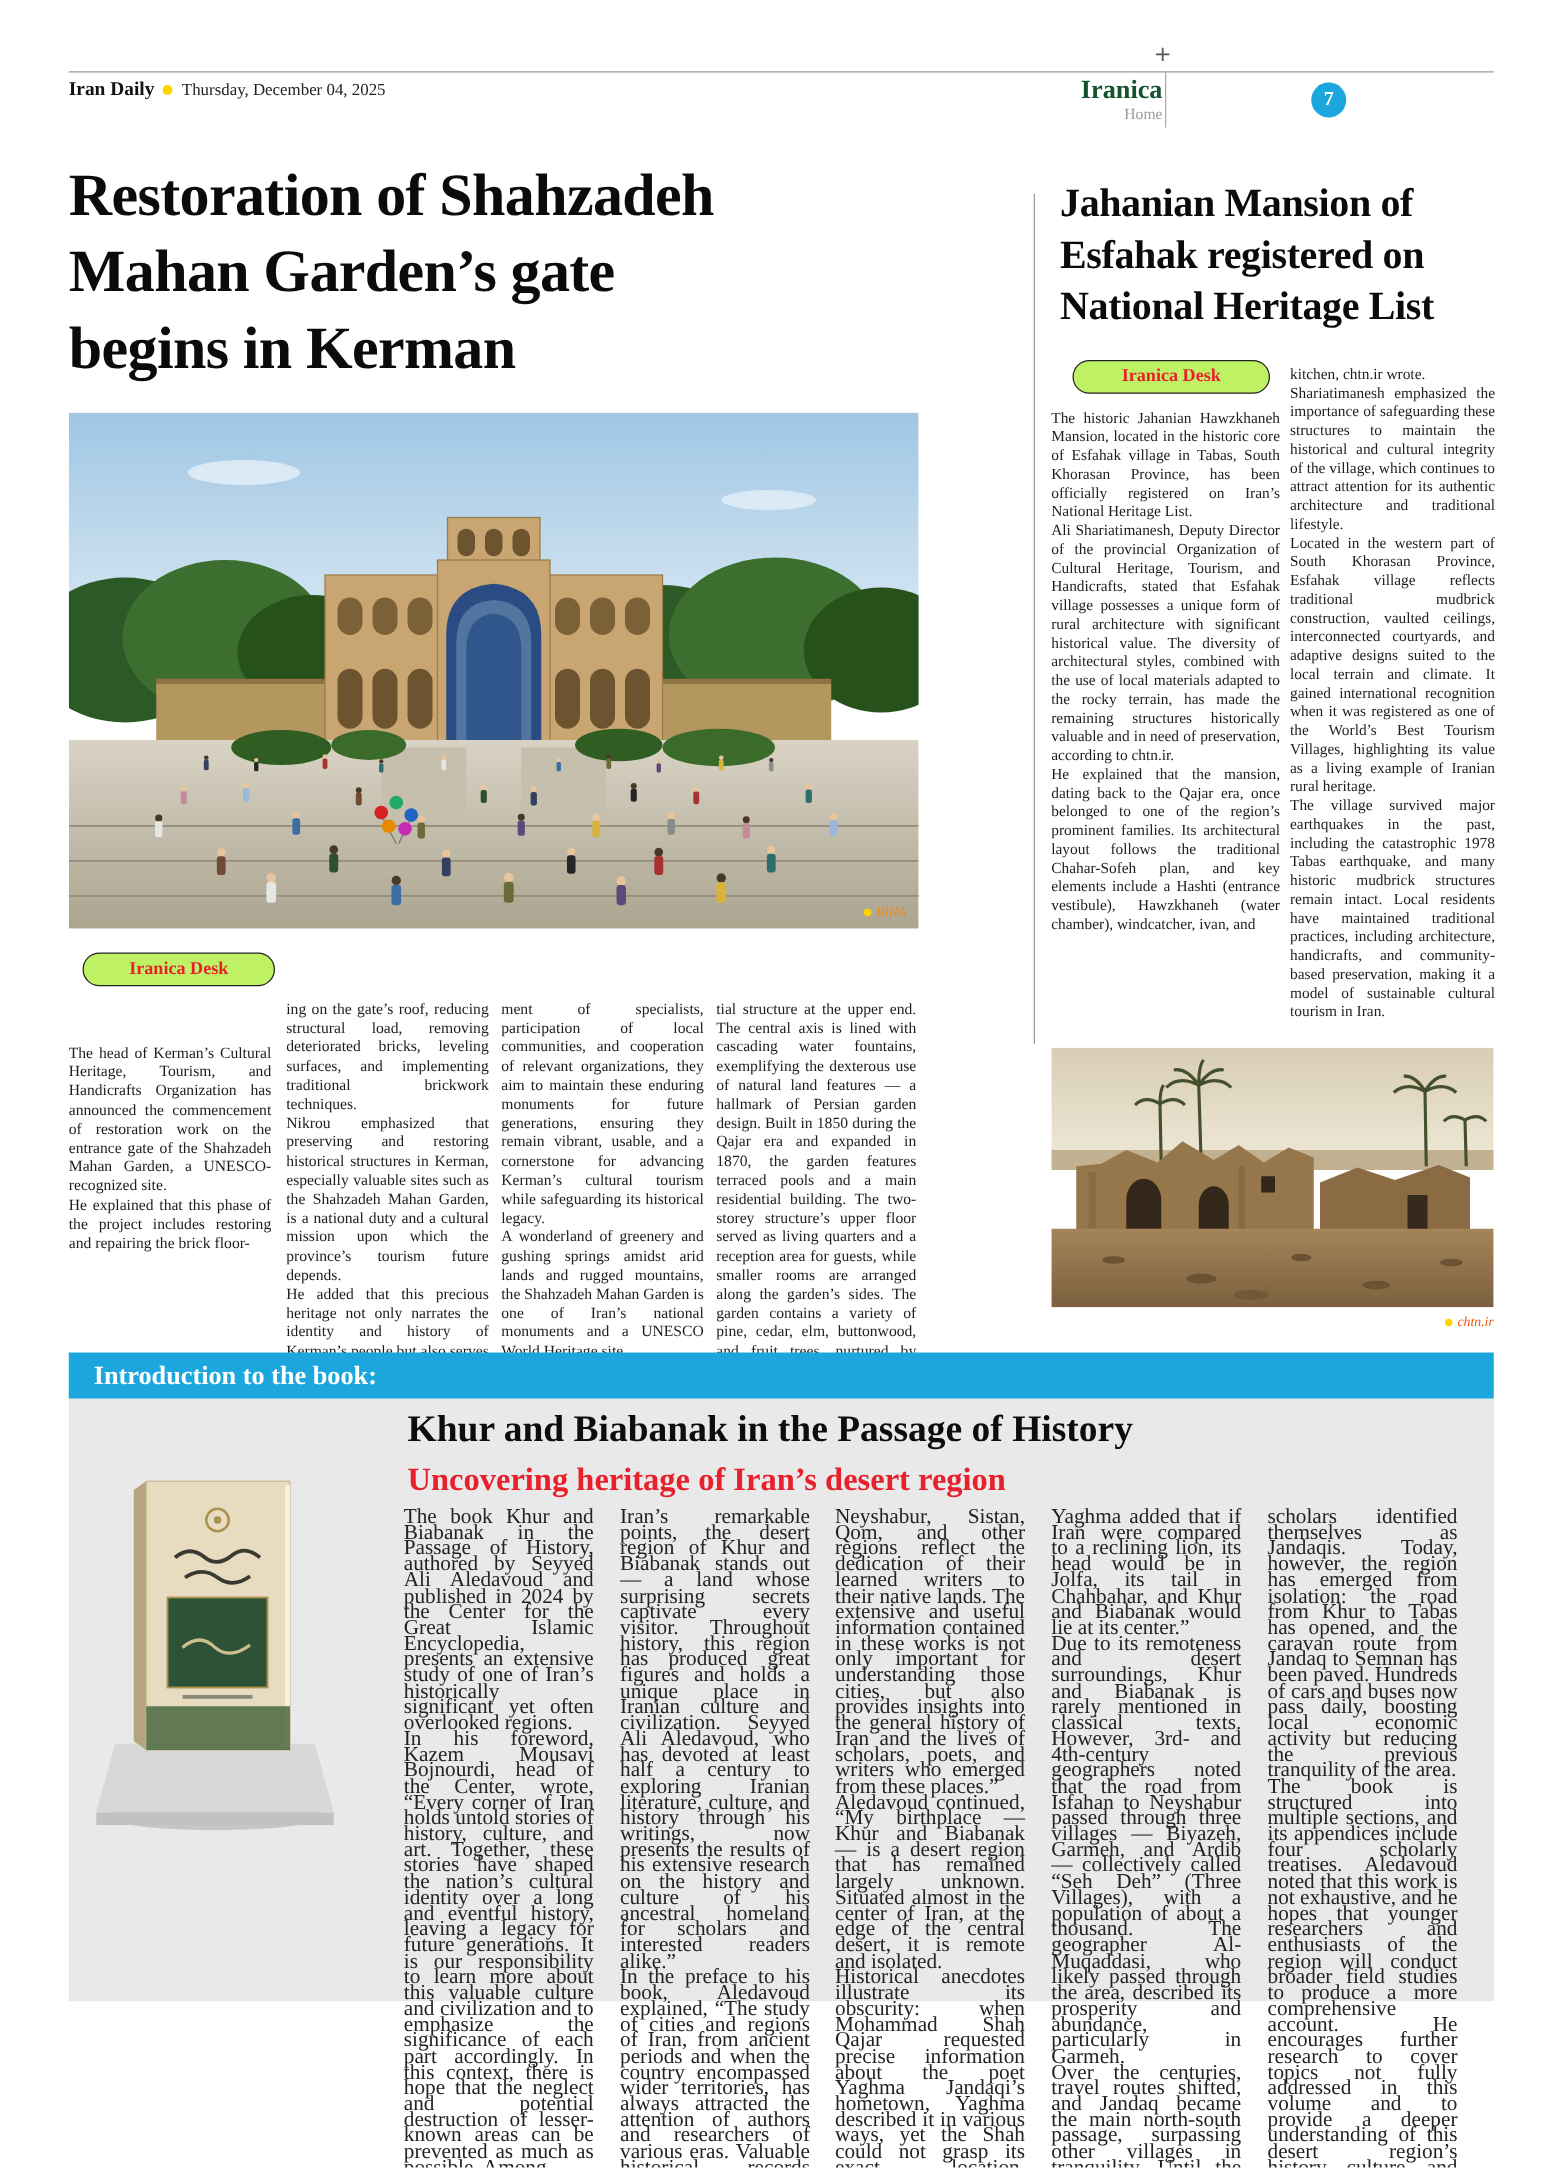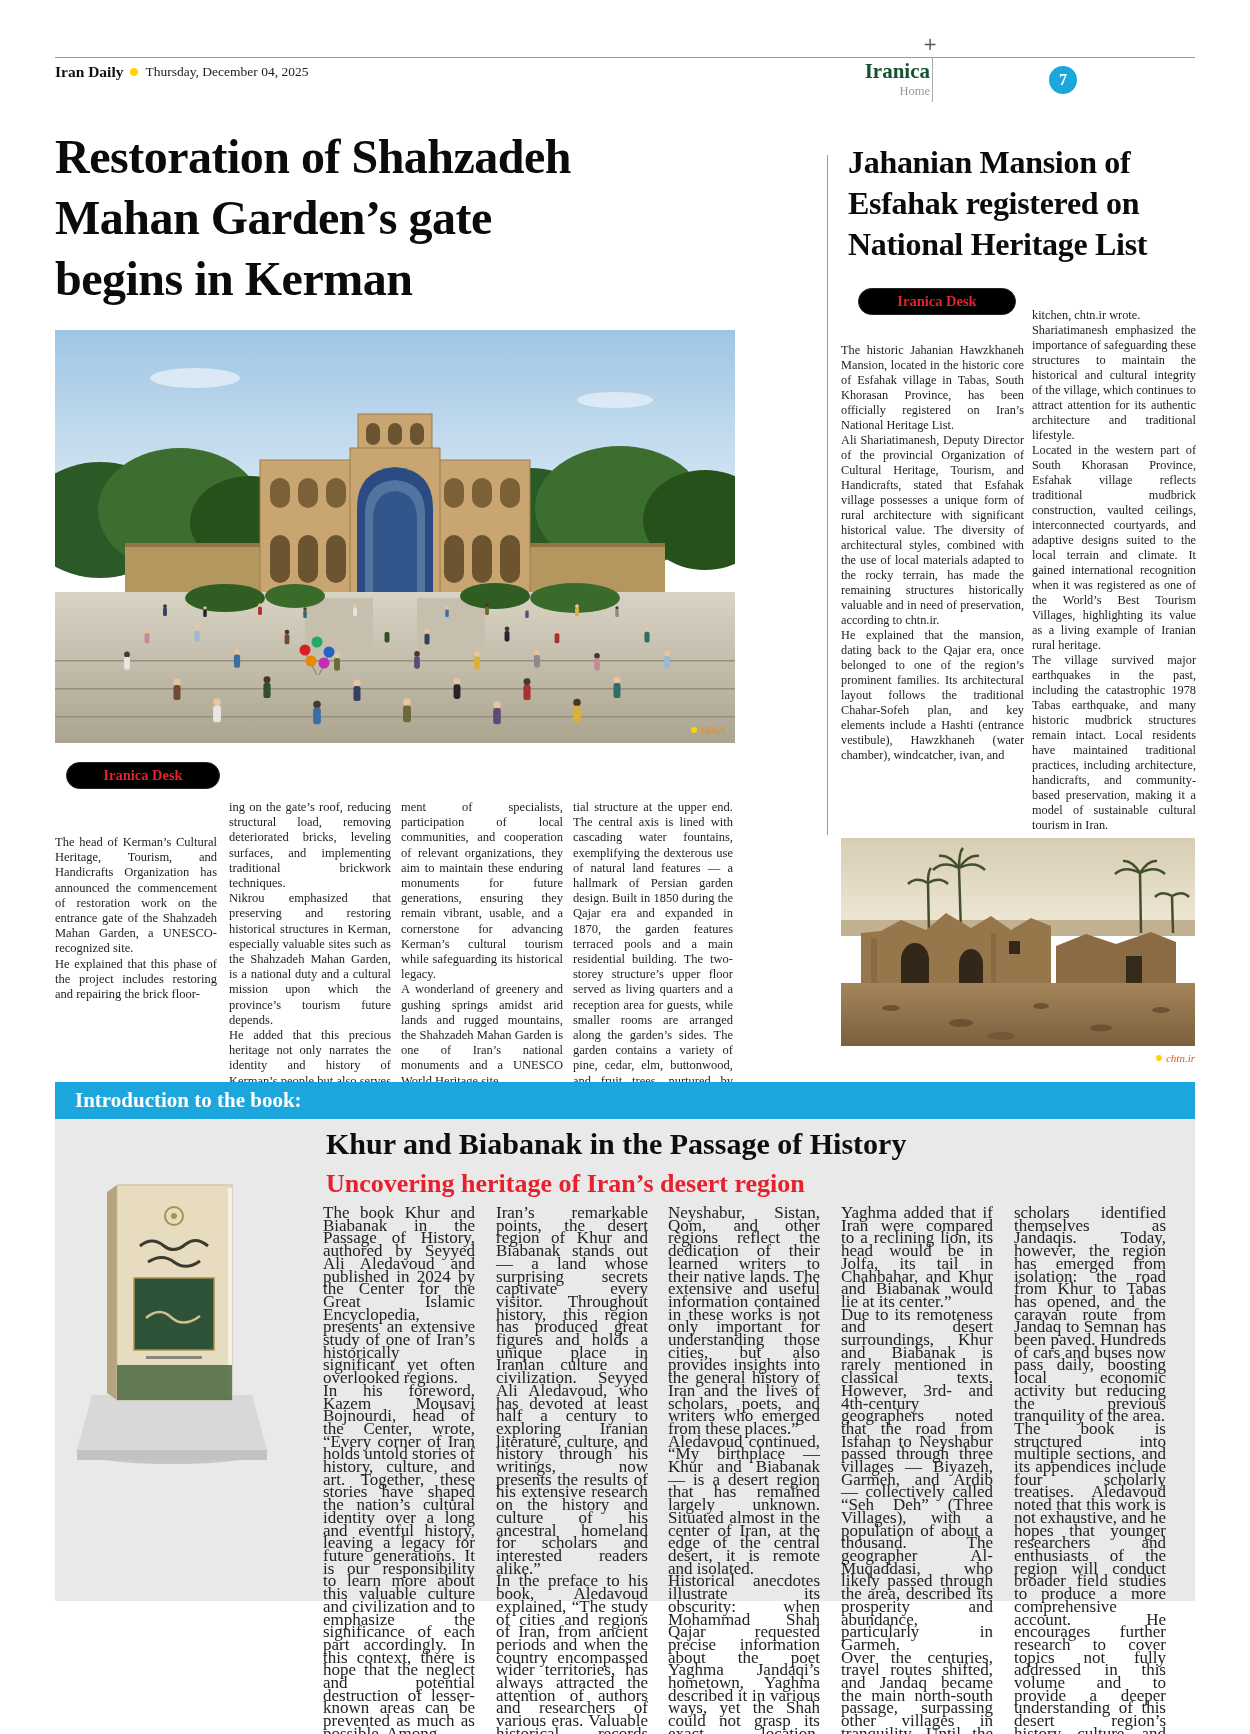--- a/index.html
+++ b/index.html
@@ -24,34 +24,34 @@
   #plus-mark{left:923px;top:34px;font-size:17px;color:#555;font-family:"DejaVu Sans",sans-serif;}
   #page-circle{left:1049px;top:66px;width:28px;height:28px;border-radius:50%;background:var(--cyan);
     color:#fff;font-weight:bold;font-size:16px;text-align:center;line-height:28px;}
   
   #main-headline{left:55px;top:126px;width:680px;font-size:48px;line-height:61px;font-weight:bold;
     letter-spacing:-0.5px;color:#0b0b0b;white-space:pre-line;}
   #main-photo{left:55px;top:330px;width:680px;height:413px;overflow:hidden;}
   .photo-credit{font-style:italic;font-size:11px;color:var(--credit);display:flex;align-items:center;gap:4px;}
   #main-photo-credit{right:10px;bottom:7px;}
   .desk-pill{border:1.3px solid #222;border-radius:14px;text-align:center;
-    color:var(--red);font-weight:bold;font-size:14.5px;background:#000000;}
+    color:var(--red);font-weight:bold;font-size:14.5px;background:#bef264;}
   #main-desk{left:66px;top:762px;width:152px;height:25px;line-height:25px;}
   .ncol{font-size:12.5px;line-height:15.2px;text-align:justify;hyphens:auto;margin-top:40px;}
   .ncol p{margin:0;}
   #mcol1{left:55px;top:795px;width:162px;}
   #mcol2{left:229px;top:760px;width:162px;}
   #mcol3{left:401px;top:760px;width:162px;}
   #mcol4{left:573px;top:760px;width:160px;}
   
   #right-divider{left:827px;top:155px;width:1px;height:680px;background:#999;}
   #right-headline{left:848px;top:142px;width:350px;font-size:32px;line-height:41px;font-weight:bold;
     color:#0b0b0b;white-space:pre-line;letter-spacing:-0.3px;}
   #right-desk{left:858px;top:288px;width:156px;height:25px;line-height:25px;}
-  .rcol{font-size:12.3px;line-height:15px;text-align:justify;hyphens:auto;margin-top:16px;}
+  .rcol{font-size:12.3px;line-height:15px;text-align:justify;hyphens:auto;}
   .rcol p{margin:0;}
   #rcolA{left:841px;top:327px;width:183px;}
   #rcolB{left:1032px;top:292px;width:164px;}
   #right-photo{left:841px;top:838px;width:354px;height:208px;overflow:hidden;}
   #right-photo-credit{left:1040px;top:1052px;width:155px;justify-content:flex-end;color:var(--orange);}
   
   #book-banner{left:55px;top:1082px;width:1140px;height:37px;background:var(--cyan);color:#fff;
     font-weight:bold;font-size:21px;line-height:37px;padding-left:20px;box-sizing:border-box;}
   #book-bg{left:55px;top:1119px;width:1140px;height:482px;background:#e9e9e9;}
   #book-title{left:326px;top:1127px;width:840px;font-size:30px;font-weight:bold;color:#0d0d0d;}

